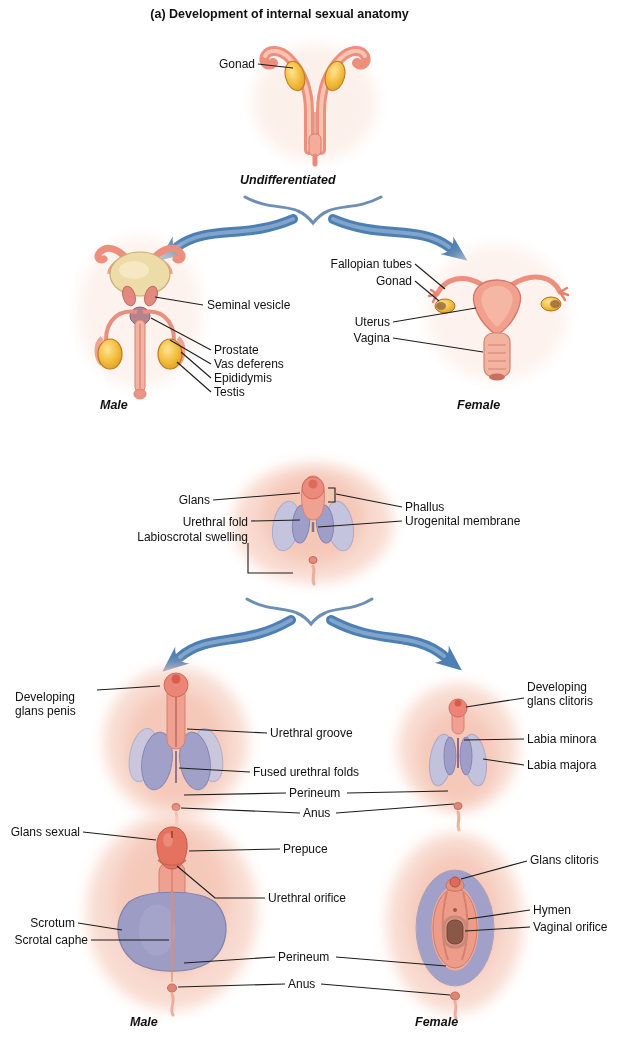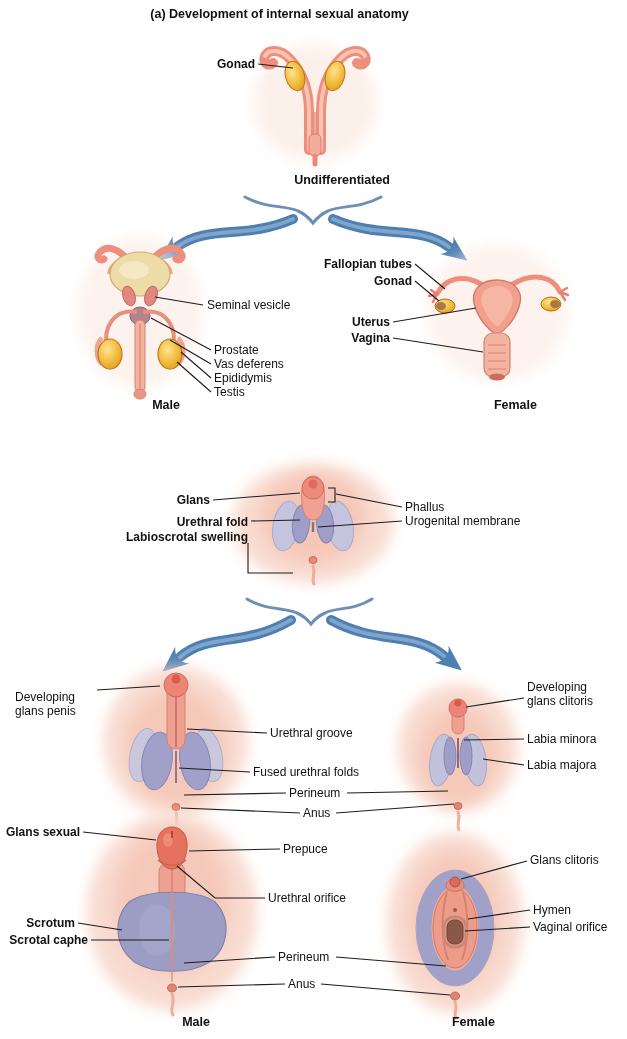--- a/index.html
+++ b/index.html
@@ -3,23 +3,23 @@
 <meta charset="utf-8">
 <style>
   html,body{margin:0;padding:0;background:#fff;}
   .page{
     position:relative;width:627px;height:1039px;background:#ffffff;
     font-family:"Liberation Sans", sans-serif;color:#111;overflow:hidden;
   }
   .art{position:absolute;left:0;top:0;}
   .ttl{position:absolute;left:0;width:507px;text-align:center;font-weight:bold;font-size:12.5px;margin-left:26px;}
   .lbl{position:absolute;font-size:12px;line-height:1.17;white-space:nowrap;}
-  .lbl.r{text-align:right;font-weight:bold;}
+  .lbl.r{text-align:right;}
   .lbl.wrap{white-space:normal;}
-  .cap{position:absolute;font-weight:bold;font-size:12.5px;text-align:right;white-space:nowrap;}
+  .cap{position:absolute;font-weight:bold;font-size:12.5px;text-align:left;white-space:nowrap;font-style:italic;}
   
   .horn-o{stroke:#EE8F7D;stroke-width:10;fill:none;stroke-linecap:round;}
   .horn-i{stroke:#F9C3B1;stroke-width:4;fill:none;stroke-linecap:round;}
   .tube{stroke:#EE8F7D;stroke-width:5;fill:none;stroke-linecap:round;}
   .fim{stroke:#E8826F;stroke-width:2.5;fill:none;stroke-linecap:round;}
   .leader{stroke:#1c1c1c;stroke-width:1.1;fill:none;}
   .brace{stroke:#6E8FB4;stroke-width:3;fill:none;stroke-linecap:round;}
   .arrow{stroke:#4E7FB2;stroke-width:10;fill:none;stroke-linecap:round;}
   .arrow-hi{stroke:#7FA5CC;stroke-width:4;fill:none;stroke-linecap:round;}
   .tail{stroke:#EFAE9D;stroke-width:3;fill:none;stroke-linecap:round;}

